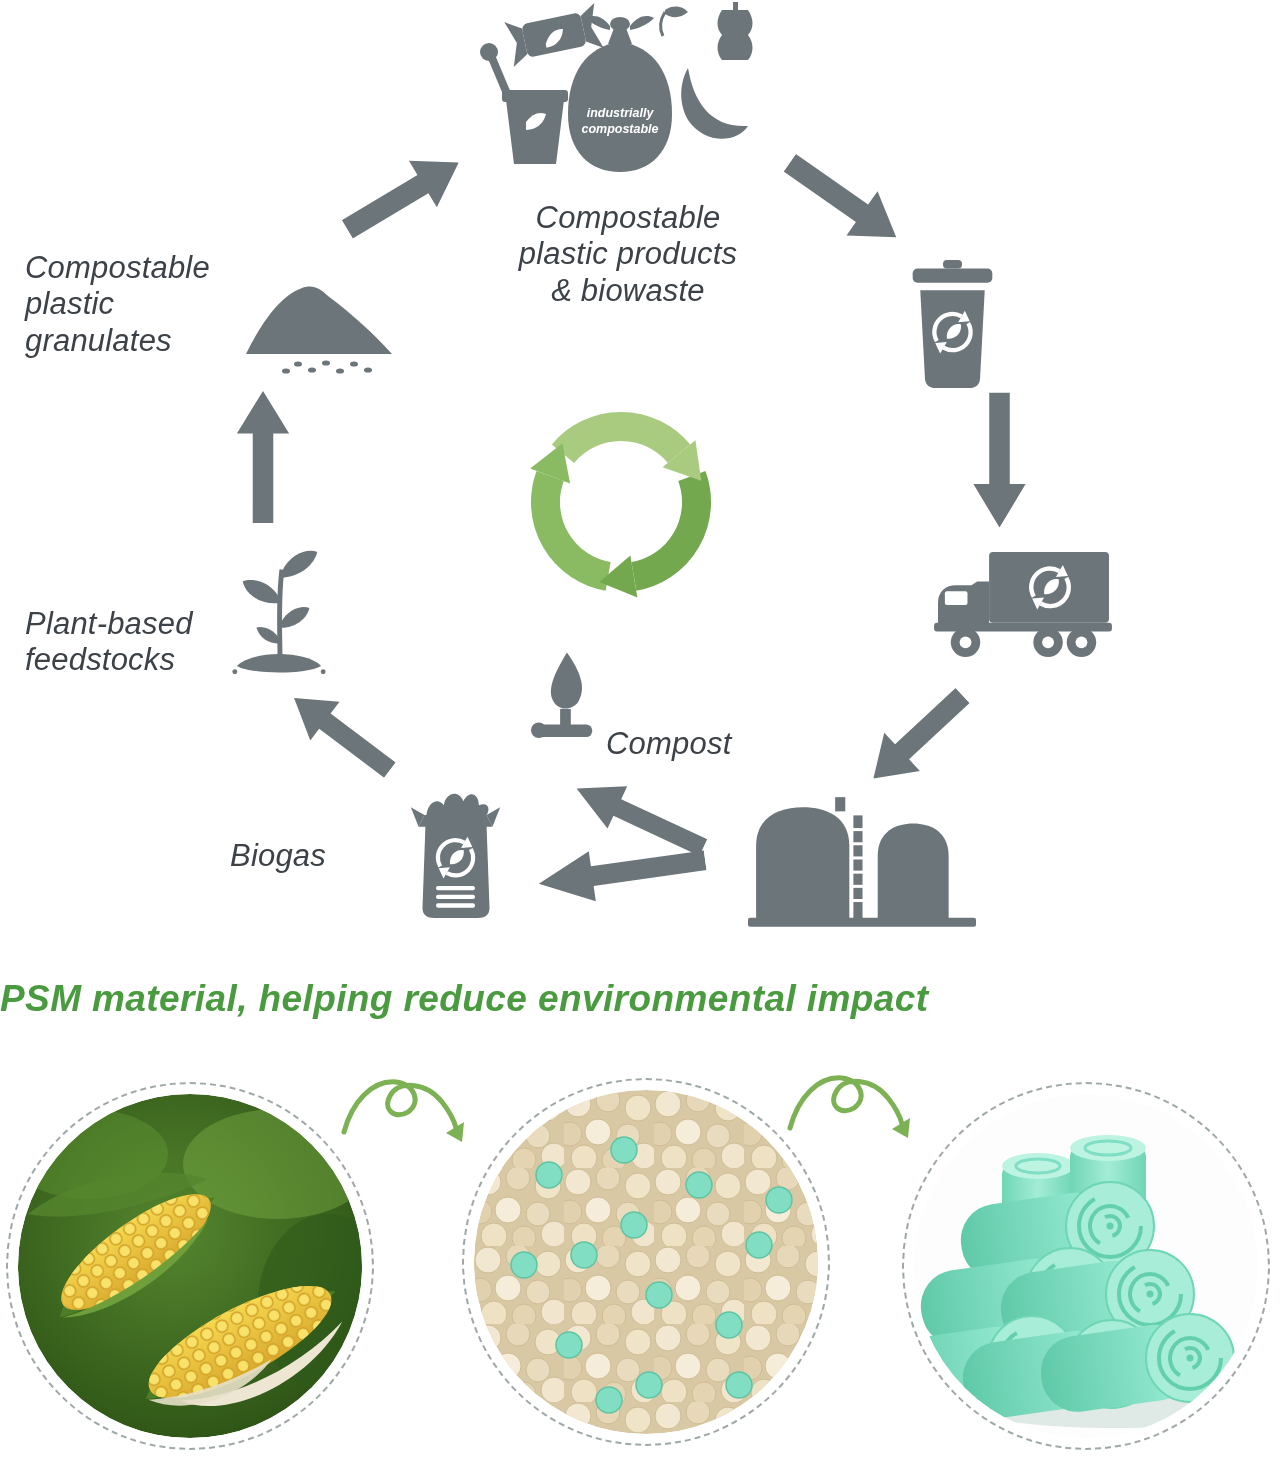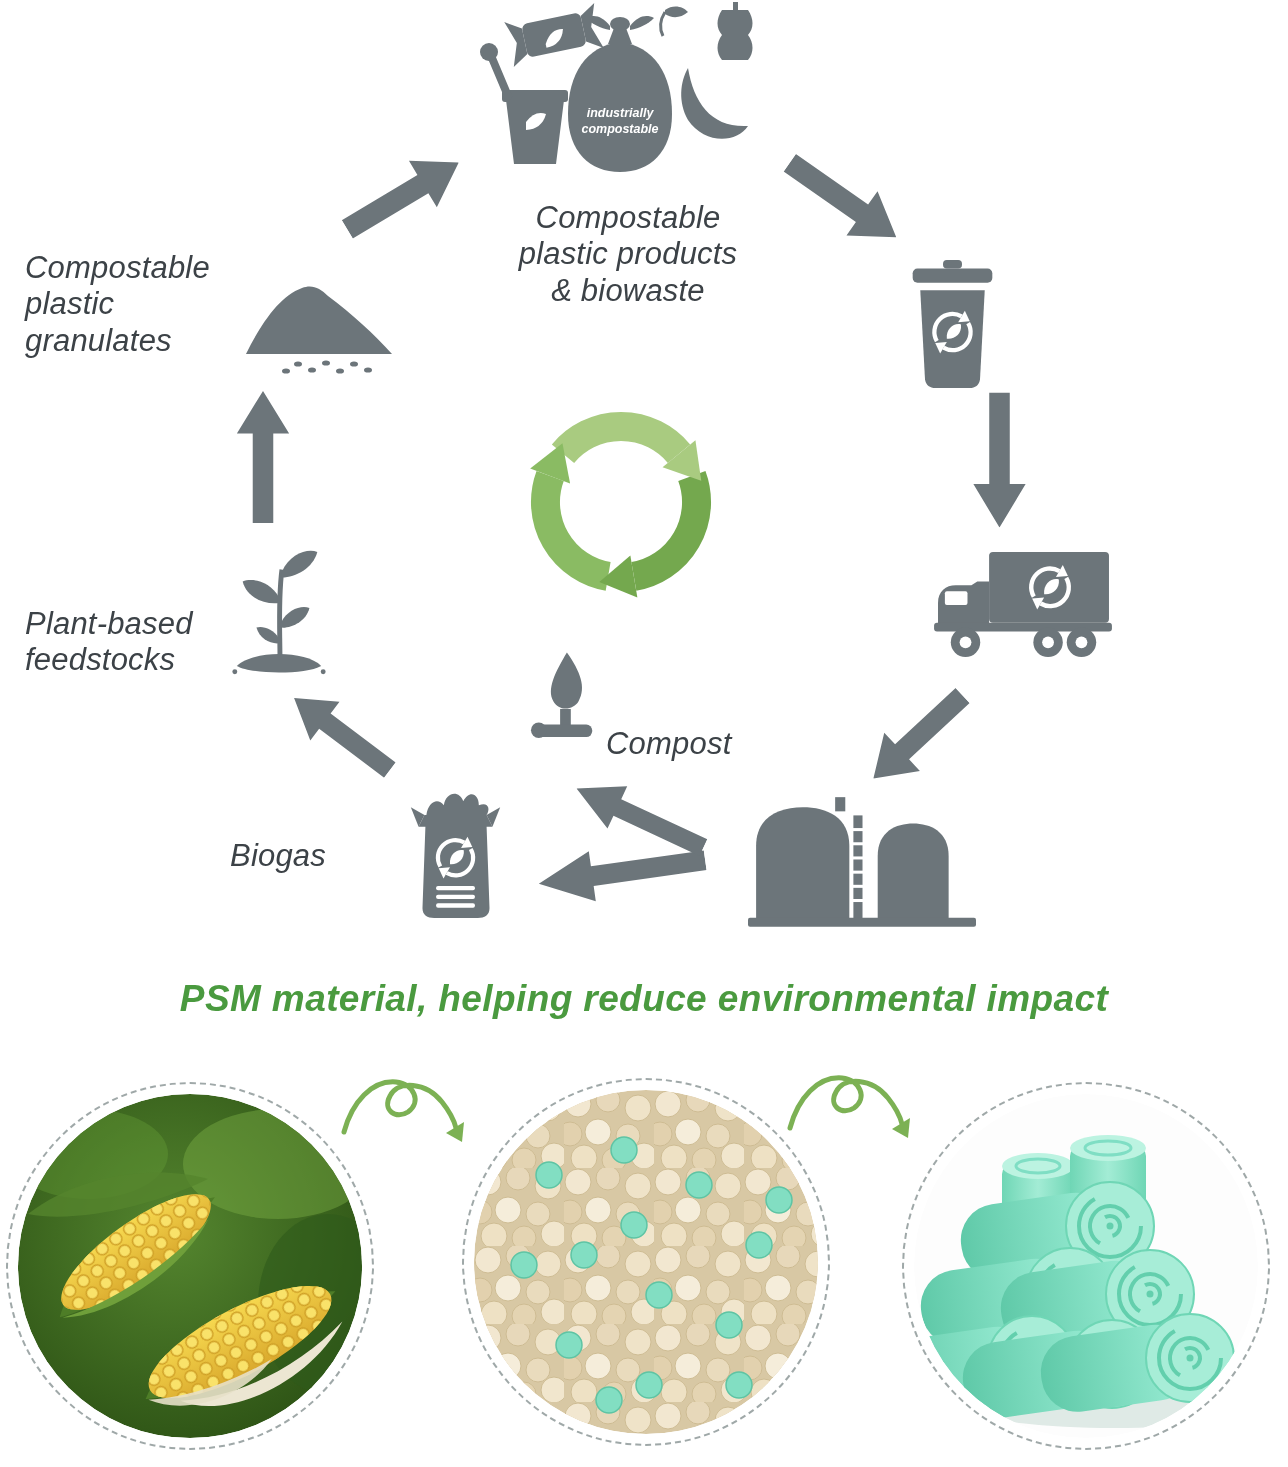--- a/index.html
+++ b/index.html
@@ -12,21 +12,21 @@
     position:absolute;white-space:pre-line;font-size:31px;line-height:1.17;
     color:#3c4247;font-weight:500;letter-spacing:.2px;
   }
   .label.center{text-align:center;}
   .block-arrow{position:absolute;fill:#6c757a;}
   .bagtext{
     position:absolute;color:#ffffff;font-size:12.5px;font-weight:600;
     text-align:center;white-space:pre-line;line-height:1.25;
   }
   .heading{
-    position:absolute;left:0;right:0;top:978px;text-align:center;
+    position:absolute;left:0;right:0;top:978px;text-align:left;
     color:#4a9a3f;font-weight:700;font-size:37px;letter-spacing:.4px;
   }
   .photo{
     position:absolute;width:364px;height:364px;border:2px dashed #9fa8a8;
     border-radius:50%;display:flex;align-items:center;justify-content:center;
     background:#fff;box-sizing:content-box;
   }
   .photo svg{border-radius:50%;display:block;}
   .squiggle{position:absolute;}
 </style>

